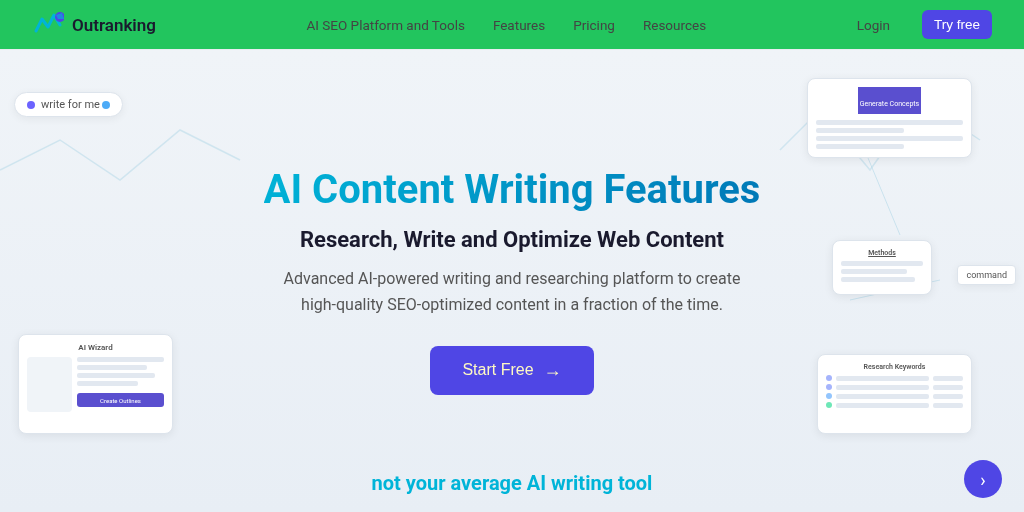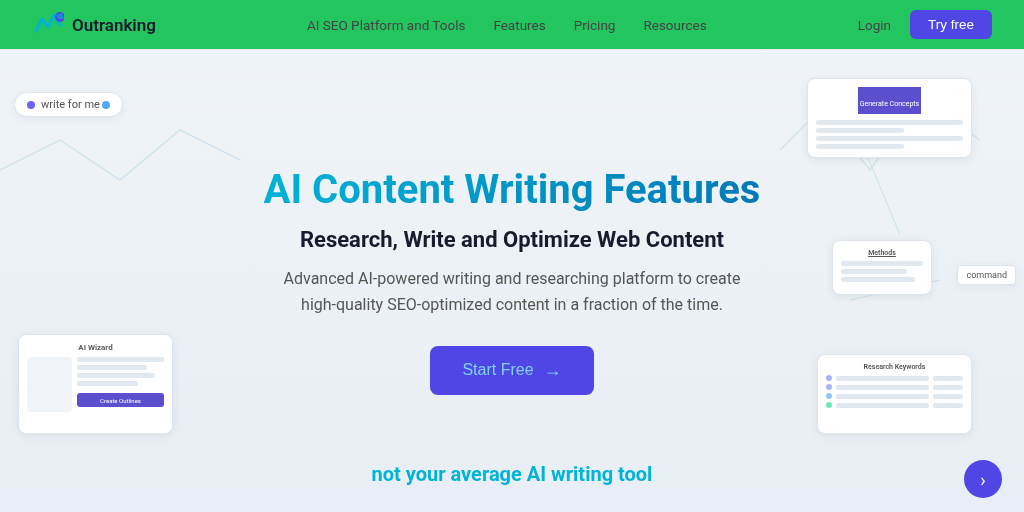--- a/index.html
+++ b/index.html
@@ -45,33 +45,33 @@
       list-style: none;
     }
     .nav-links li a {
       text-decoration: none;
       font-size: 13.5px;
       color: #444;
     }
     .nav-right {
       display: flex;
       align-items: center;
-      gap: 19px;
+      gap: 32px;
     }
     .nav-login {
       font-size: 13.5px;
       color: #444;
       cursor: pointer;
     }
     .nav-try-free {
       background: #4f46e5;
       color: #fff;
       border: none;
       border-radius: 6px;
-      padding: 7px 18px;
+      padding: 7px 12px;
       font-size: 13.5px;
       font-weight: 500;
       cursor: pointer;
     }
 
     
     .hero {
       position: relative;
       width: 100%;
       height: calc(512px - 50px);
@@ -321,37 +321,37 @@
       margin-bottom: 28px;
       max-width: 460px;
       margin-left: auto;
       margin-right: auto;
     }
     .start-free-btn {
       display: inline-flex;
       align-items: center;
       gap: 10px;
       background: #4f46e5;
-      color: #7dd3fc;
+      color: #fef9c3;
       border: none;
       border-radius: 8px;
       padding: 14px 32px;
       font-size: 16px;
       font-weight: 500;
       cursor: pointer;
       text-decoration: none;
     }
     .start-free-btn .arrow {
       font-size: 18px;
     }
 
     
     .bottom-teaser {
       position: absolute;
-      bottom: 16px;
+      bottom: 7px;
       left: 50%;
       transform: translateX(-50%);
       font-size: 20px;
       font-weight: 700;
       color: #00b4d8;
       padding-bottom: 10px;
       white-space: nowrap;
     }
 
     

